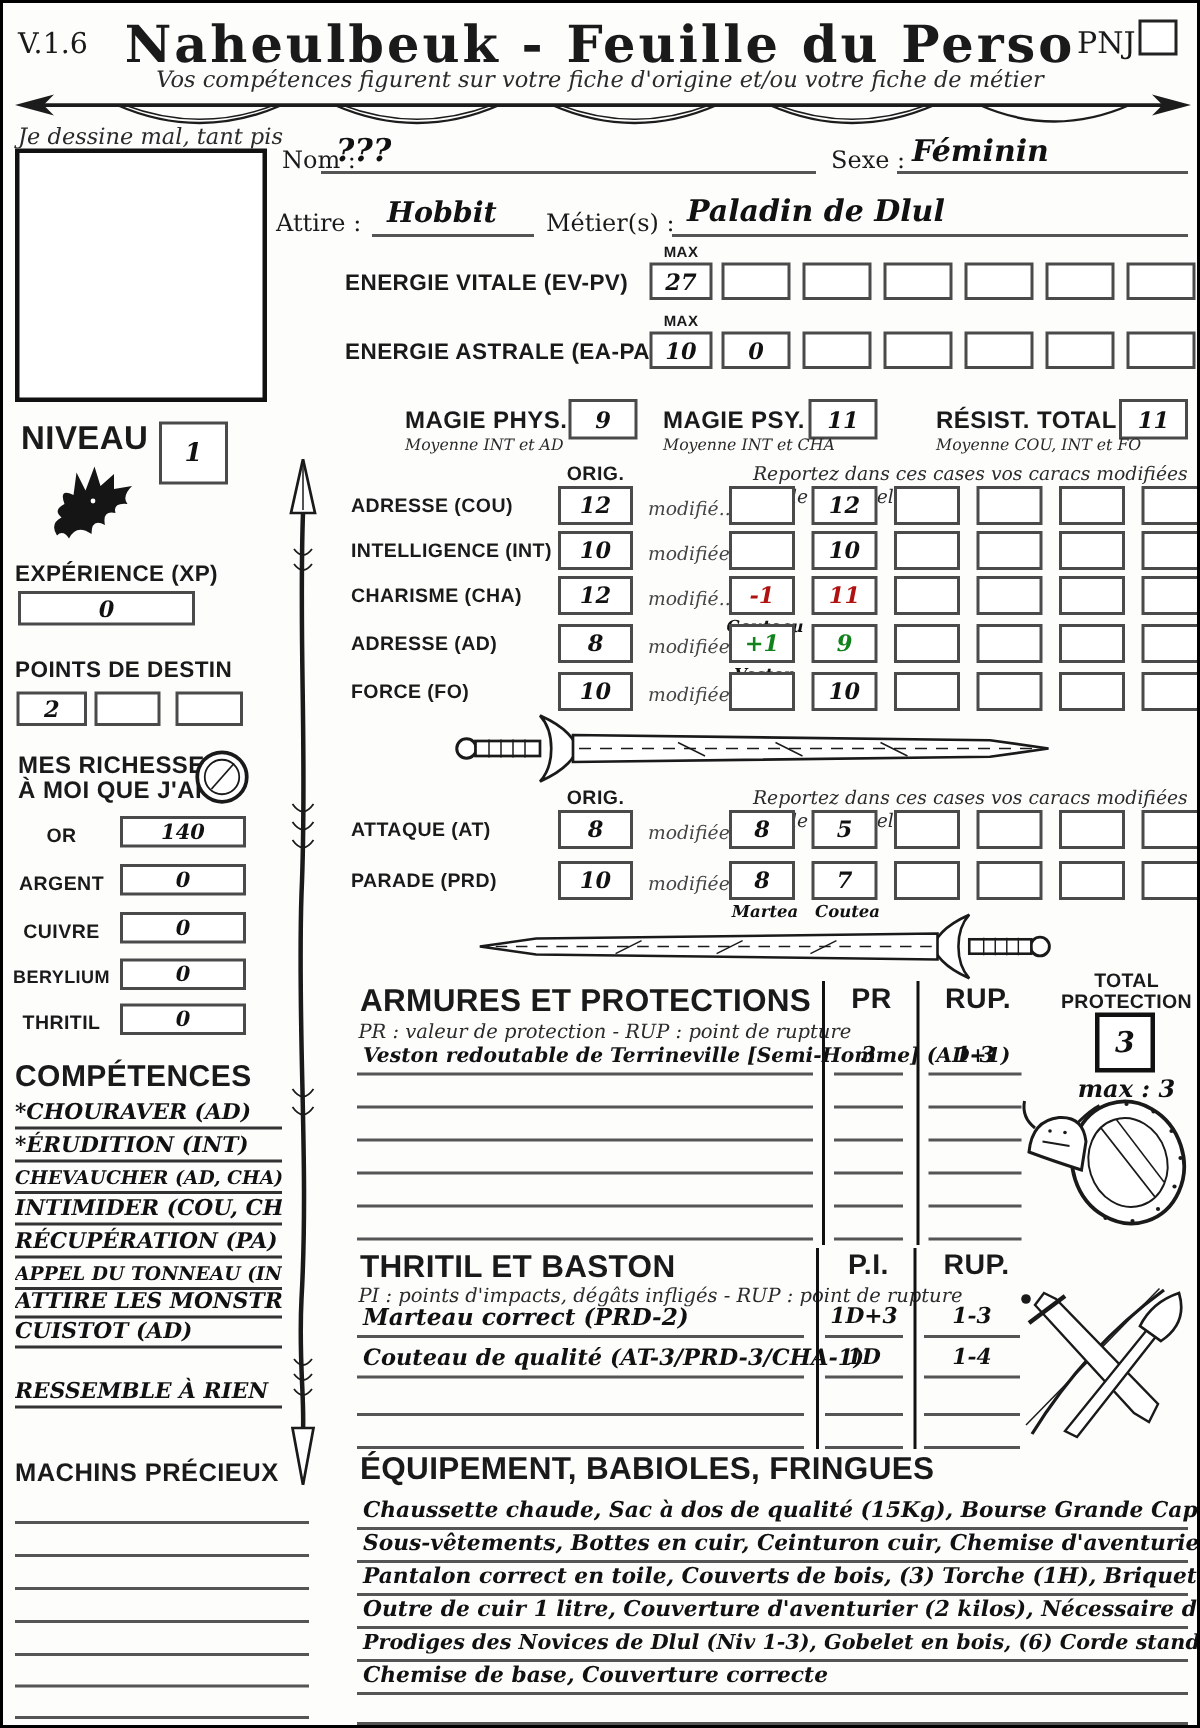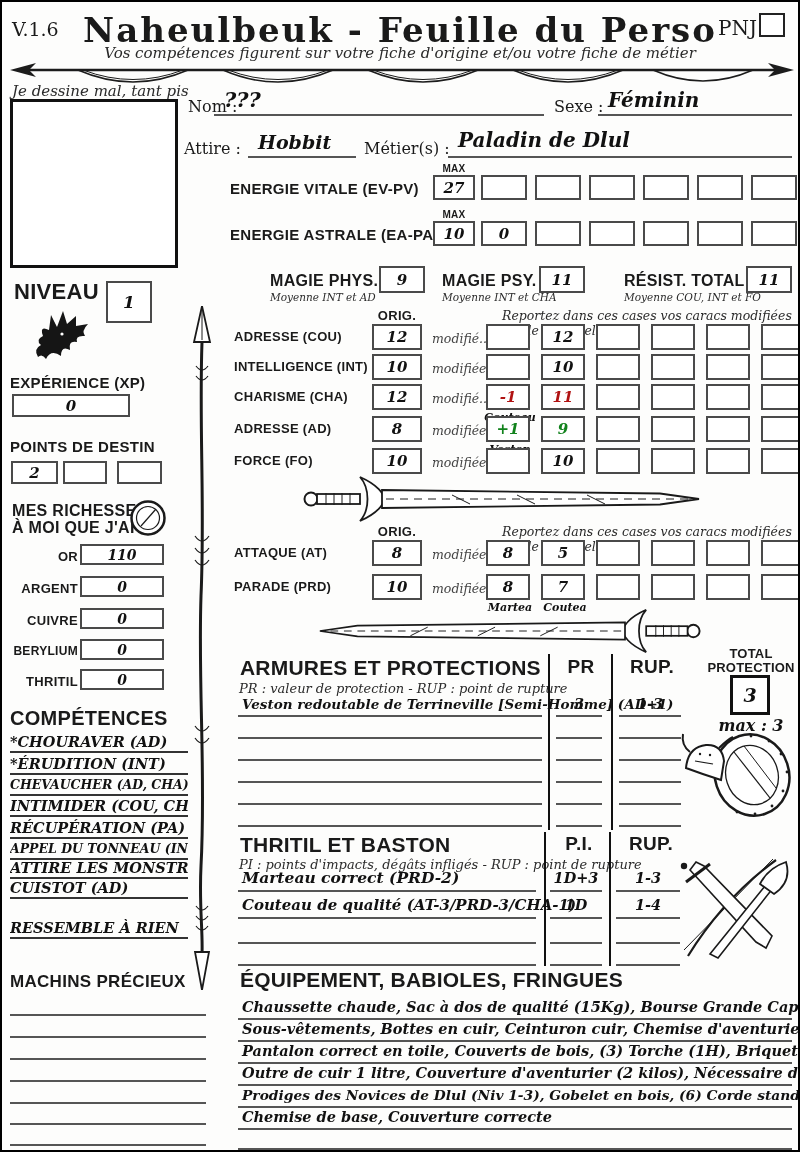--- a/index.html
+++ b/index.html
@@ -54,21 +54,21 @@
   .tline { border-bottom:2px solid #555; }
   .tline .tv { display:block; line-height:20px; padding-left:4px; font-size:14.5px; white-space:nowrap; }
   .cline { border-bottom:2px solid #555; text-align:center; }
   .cline .tv { display:block; line-height:20px; font-size:14.5px; }
   
   .skill { border-bottom:2px solid #333; font-size:14.5px; text-transform:uppercase;
            white-space:nowrap; overflow:hidden; }
   .skill.sm { font-size:12.5px; }
   .skill span { display:block; line-height:19px; }
   .mline { border-bottom:2px solid #555; }
-  .rlabel { font-size:13px; text-align:right; }
+  .rlabel { font-size:13px; text-align:center; }
   .rbox { width:84px; height:21px; }
   .totlab { font-size:13px; text-align:center; letter-spacing:.2px; }
 </style>
 </head>
 <body>
 
 <div class="page">
 
   <div class="abs version">V.1.6</div>
   <div class="abs sheet-title titlefont">Naheulbeuk - Feuille du Perso</div>
@@ -596,21 +596,21 @@
   <span class="abs head" style="left:10px;top:500px;font-size:16px">MES RICHESSES</span>
   <span class="abs head" style="left:10px;top:517px;font-size:16px">À MOI QUE J'AI</span>
   <svg class="abs" style="left:126px;top:497px" width="40" height="38" viewBox="0 0 40 38">
     <circle cx="20" cy="19" r="16.5" fill="#fff" stroke="#1a1a1a" stroke-width="2.5"></circle>
     <circle cx="20" cy="19" r="11.5" fill="none" stroke="#1a1a1a" stroke-width="1.2"></circle>
     <line x1="13" y1="27" x2="28" y2="10" stroke="#1a1a1a" stroke-width="1.2"></line>
   </svg>
 
   <span class="abs head rlabel" style="left:2px;top:547px;width:74px">OR</span>
   <span class="abs box rbox" style="left:78px;top:542px">
-      <i class="hand" style="font-size:14px">110</i>
+      <i class="hand" style="font-size:14px">140</i>
     </span>
   <span class="abs head rlabel" style="left:2px;top:579px;width:74px">ARGENT</span>
   <span class="abs box rbox" style="left:78px;top:574px">
       <i class="hand" style="font-size:14px">0</i>
     </span>
   <span class="abs head rlabel" style="left:2px;top:611px;width:74px">CUIVRE</span>
   <span class="abs box rbox" style="left:78px;top:606px">
       <i class="hand" style="font-size:14px">0</i>
     </span>
   <span class="abs head rlabel" style="left:2px;top:642px;width:74px;font-size:12px">BERYLIUM</span>

